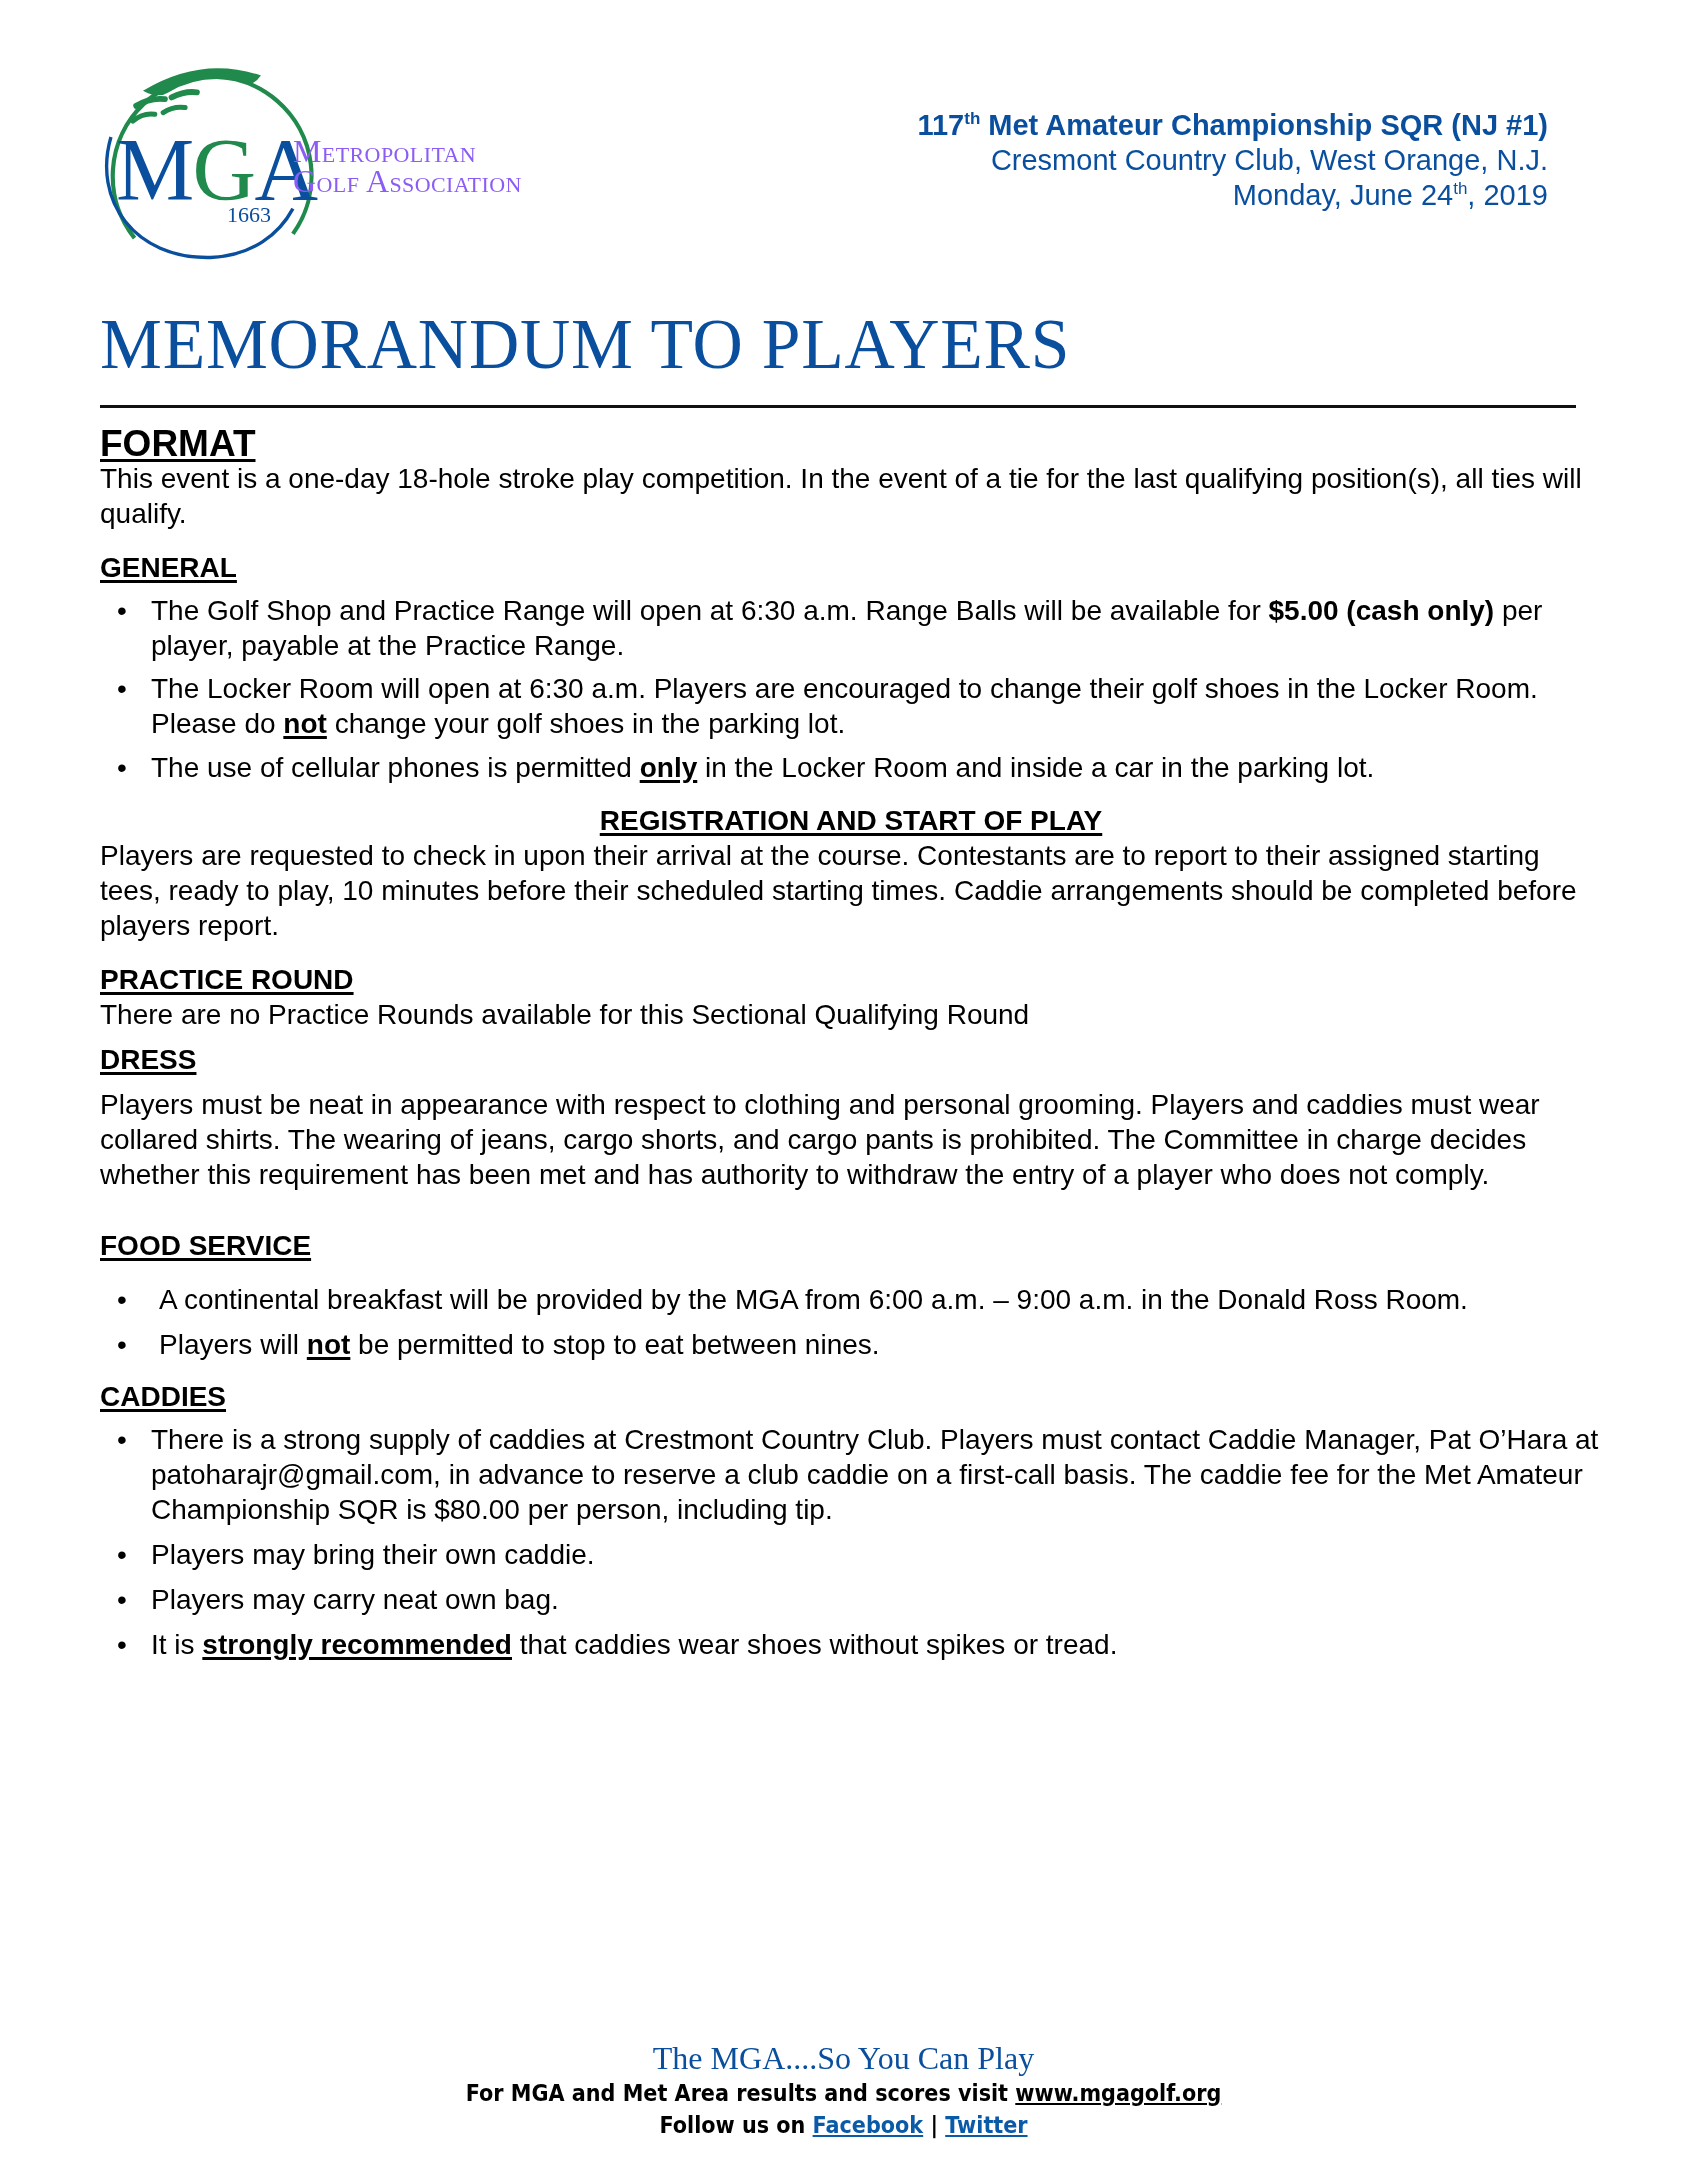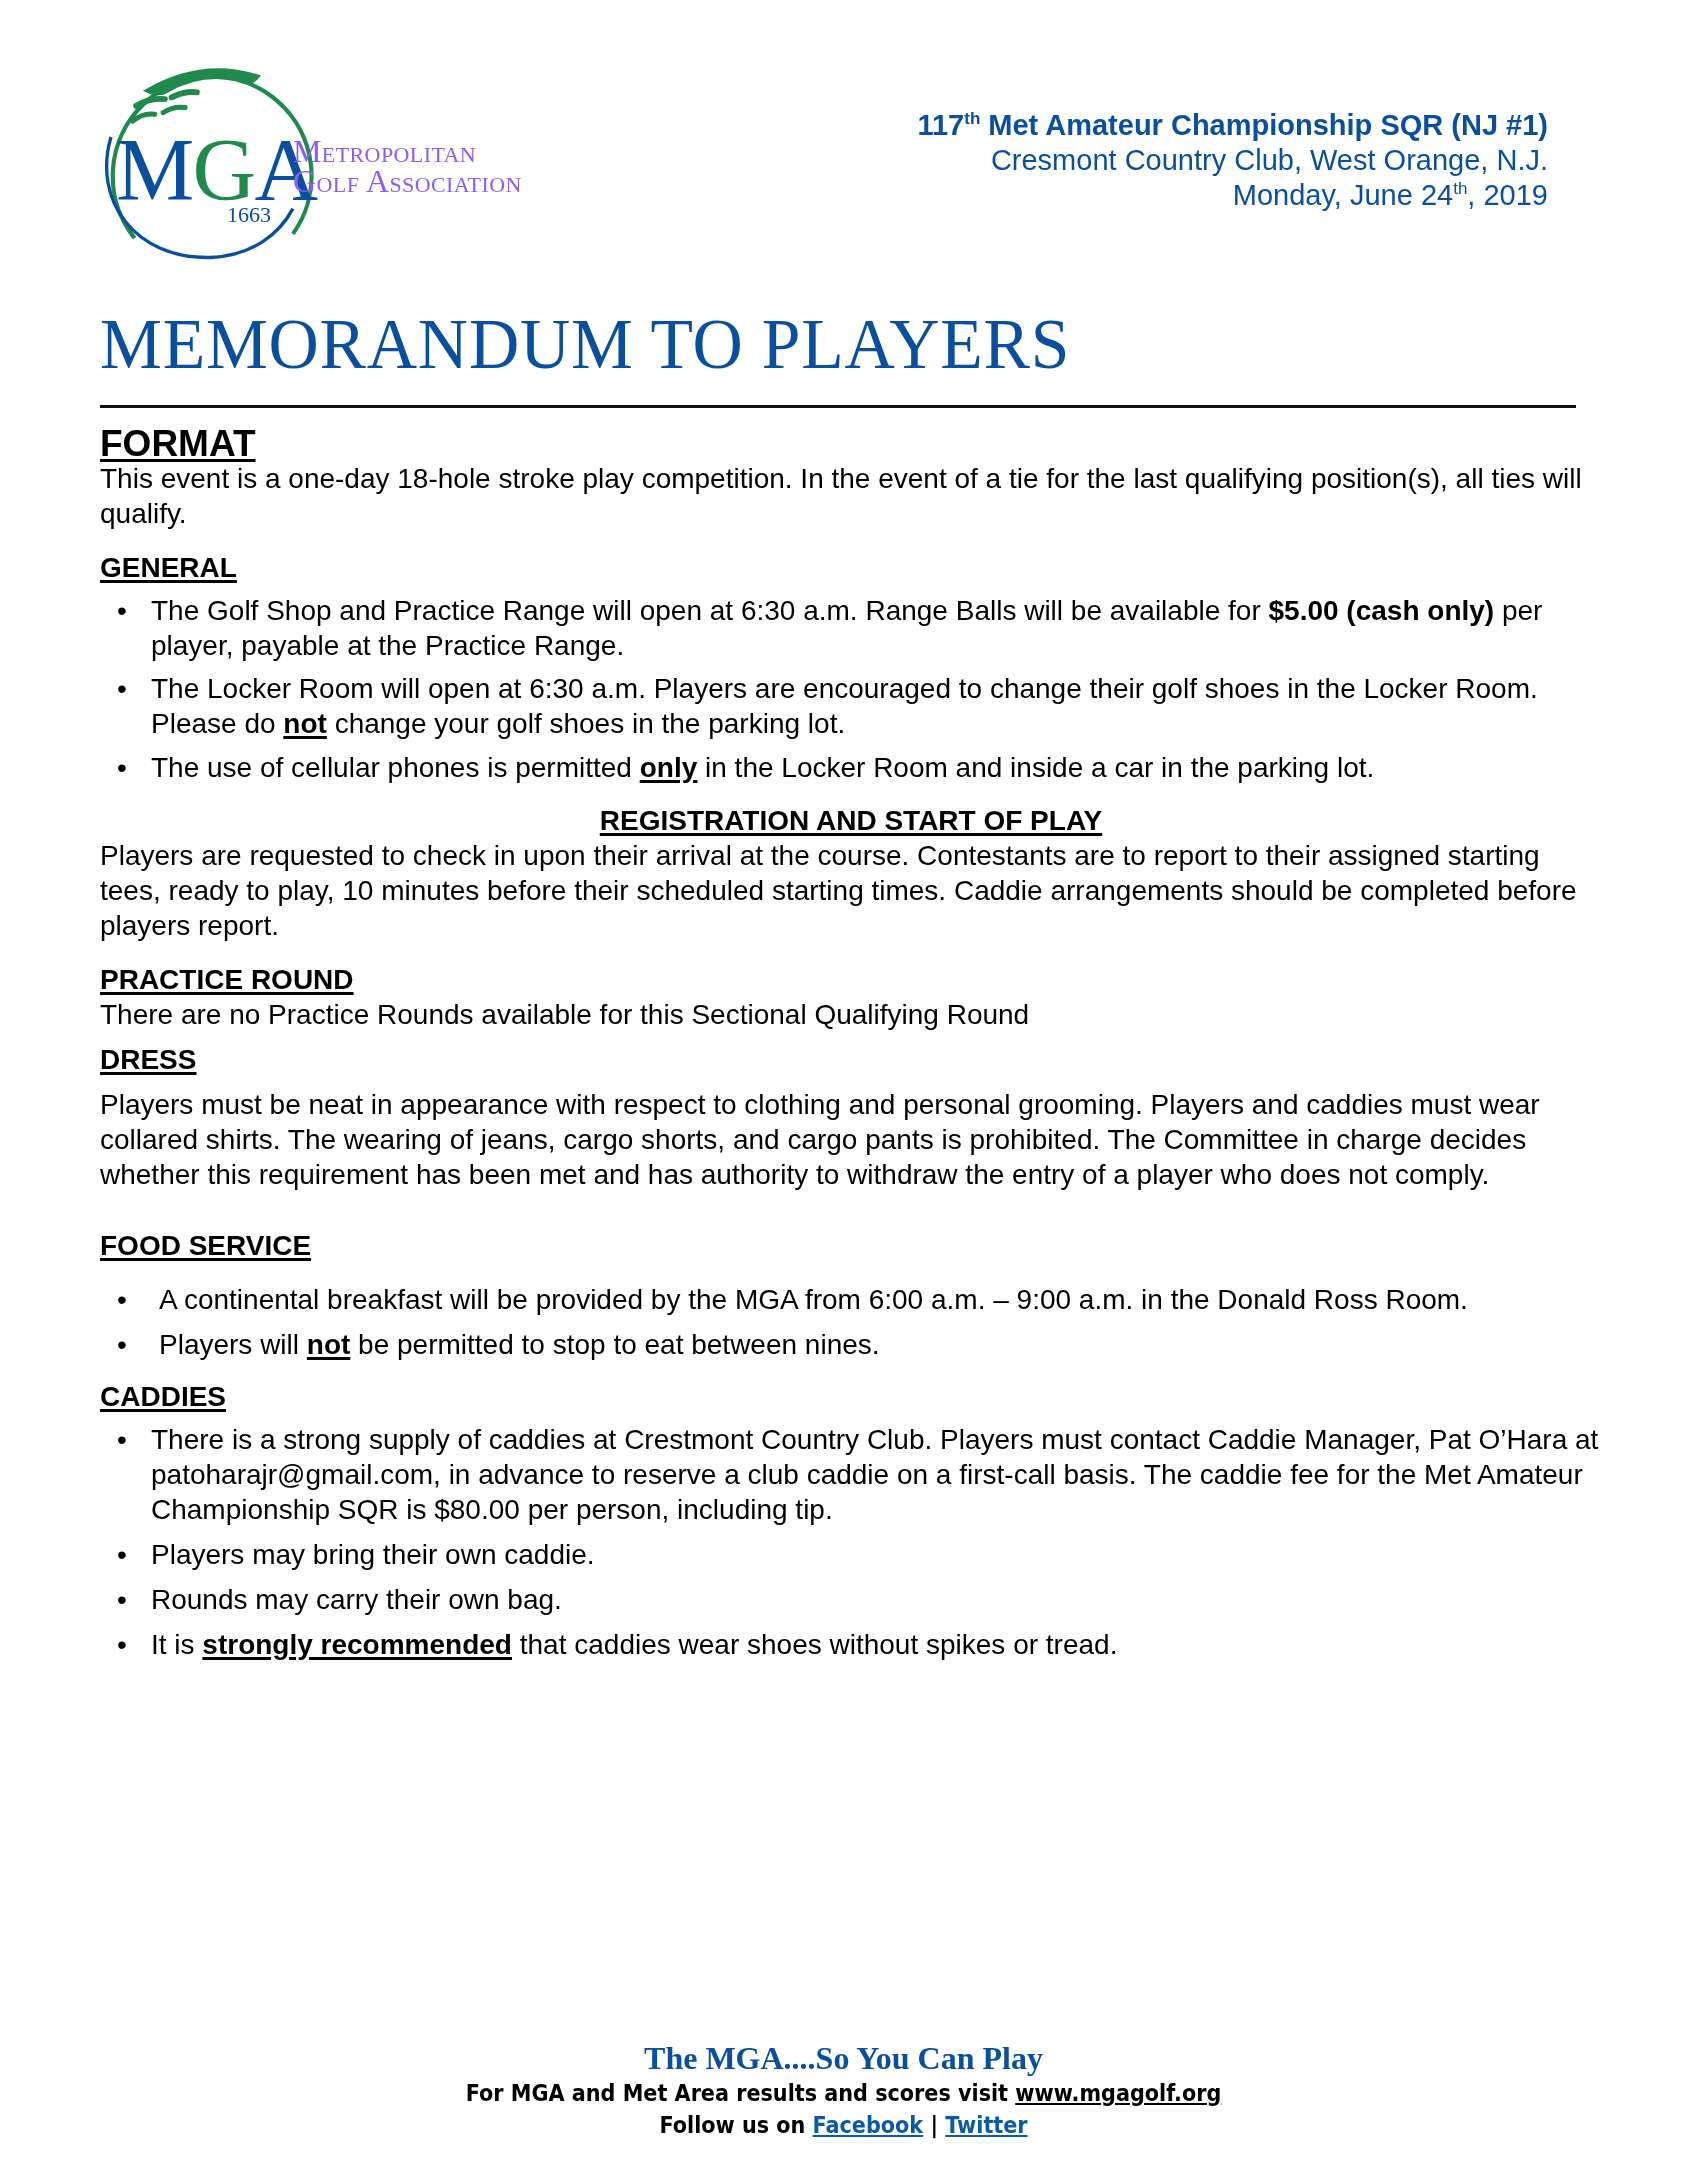--- a/index.html
+++ b/index.html
@@ -31,21 +31,21 @@
                      text-underline-offset: 3.4px; margin: 0; }
   p { margin: 0; }
   ul { margin: 0; padding: 0; list-style: none; }
   li { position: relative; padding-left: 51px; }
   li::before { content: "\2022"; position: absolute; left: 17px; top: 0; }
   .food li { padding-left: 59px; }
   b { font-weight: bold; }
   .ubold { font-weight: bold; text-decoration: underline; text-decoration-thickness: 2.5px; text-underline-offset: 3.4px; }
 
   .footer { position: absolute; left: 0; width: 1687px; top: 2040px; text-align: center; }
-  .tagline { font-family: "Liberation Serif", serif; font-weight: bold; color: #0a4f9e; font-size: 32px; line-height: 37px; }
+  .tagline { font-family: "Liberation Serif", serif; font-weight: normal; color: #0a4f9e; font-size: 32px; line-height: 37px; }
   .foot-line { font-family: "DejaVu Sans", sans-serif; font-weight: bold; font-size: 23.6px; line-height: 32px;
                transform: scaleX(0.88); }
   .foot-line a { color: inherit; text-decoration: underline; }
   .foot-line a.blue { color: #0a5aa8; }
 </style>
 </head>
 <body>
 
 <div class="logo">
   <svg width="278" height="219" viewBox="0 0 330 260">
@@ -114,21 +114,21 @@
       <li style="margin-top:18.6px;">A continental breakfast will be provided by the MGA from 6:00 a.m. – 9:00 a.m. in the Donald Ross Room.</li>
       <li style="margin-top:10px;"><span>Players will </span><span class="ubold">not</span><span> be permitted to stop to eat between nines.</span></li>
     </ul>
   </section>
 
   <section style="margin-top:17px;">
     <h2 class="section-heading" style="font-size:28px;line-height:35px;">CADDIES</h2>
     <ul>
       <li style="margin-top:8.4px;">There is a strong supply of caddies at Crestmont Country Club. Players must contact Caddie Manager, Pat O’Hara at patoharajr@gmail.com, in advance to reserve a club caddie on a first-call basis. The caddie fee for the Met Amateur Championship SQR is $80.00 per person, including tip.</li>
       <li style="margin-top:10px;">Players may bring their own caddie.</li>
-      <li style="margin-top:10px;">Rounds may carry their own bag.</li>
+      <li style="margin-top:10px;">Players may carry neat own bag.</li>
       <li style="margin-top:10px;"><span>It is </span><span class="ubold">strongly recommended</span><span> that caddies wear shoes without spikes or tread.</span></li>
     </ul>
   </section>
 </div>
 
 <div class="footer">
   <div class="tagline">The MGA....So You Can Play</div>
   <div class="foot-line"><span>For MGA and Met Area results and scores visit </span><a>www.mgagolf.org</a></div>
   <div class="foot-line"><span>Follow us on </span><a class="blue">Facebook</a><span> | </span><a class="blue">Twitter</a></div>
 </div>

